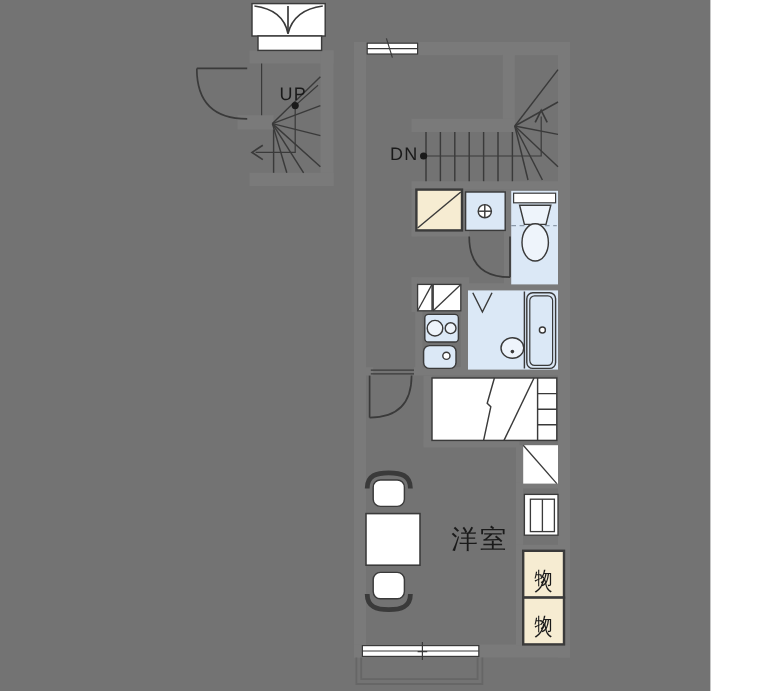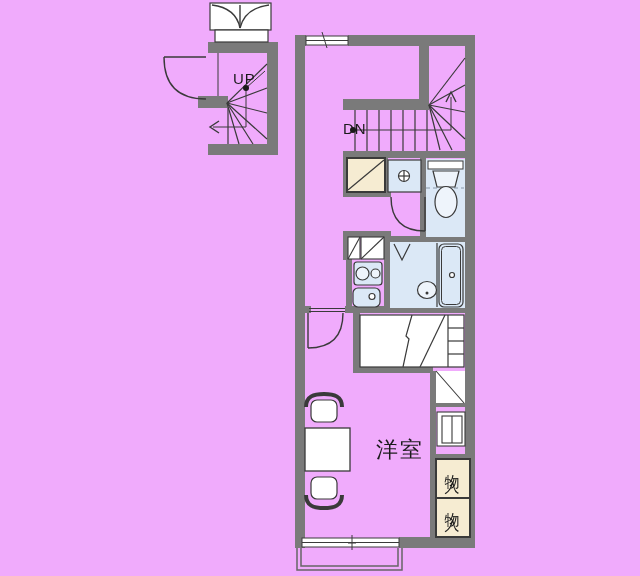--- a/index.html
+++ b/index.html
@@ -1,21 +1,21 @@
 <!DOCTYPE html>
 <html><head>
 <meta charset="utf-8">
 <style>
   html,body{margin:0;padding:0;background:#fff;}
-  #plan{position:relative;width:640px;height:576px;background:#f0abfc;overflow:hidden;
+  #plan{position:relative;width:592px;height:576px;background:#737373;overflow:hidden;
         font-family:"Liberation Sans","DejaVu Sans",sans-serif;}
   #plan svg{position:absolute;left:0;top:0;}
   .lbl{position:absolute;color:#1a1a1a;line-height:1;white-space:nowrap;}
   .lbl-up{left:233px;top:71px;font-size:15px;letter-spacing:1px;}
-  .lbl-dn{left:325px;top:121px;font-size:15px;letter-spacing:1px;margin-left:18px;}
+  .lbl-dn{left:325px;top:121px;font-size:15px;letter-spacing:1px;}
   .lbl-room{left:376px;top:439px;font-size:22px;letter-spacing:2px;}
   .vtext{writing-mode:vertical-rl;text-orientation:upright;font-size:15px;letter-spacing:3px;}
   .lbl-st1{left:445px;top:463px;}
   .lbl-st2{left:445px;top:501px;}
 </style>
 </head>
 <body>
 
 <div id="plan">
 <svg width="640" height="576" viewBox="0 0 640 576">

